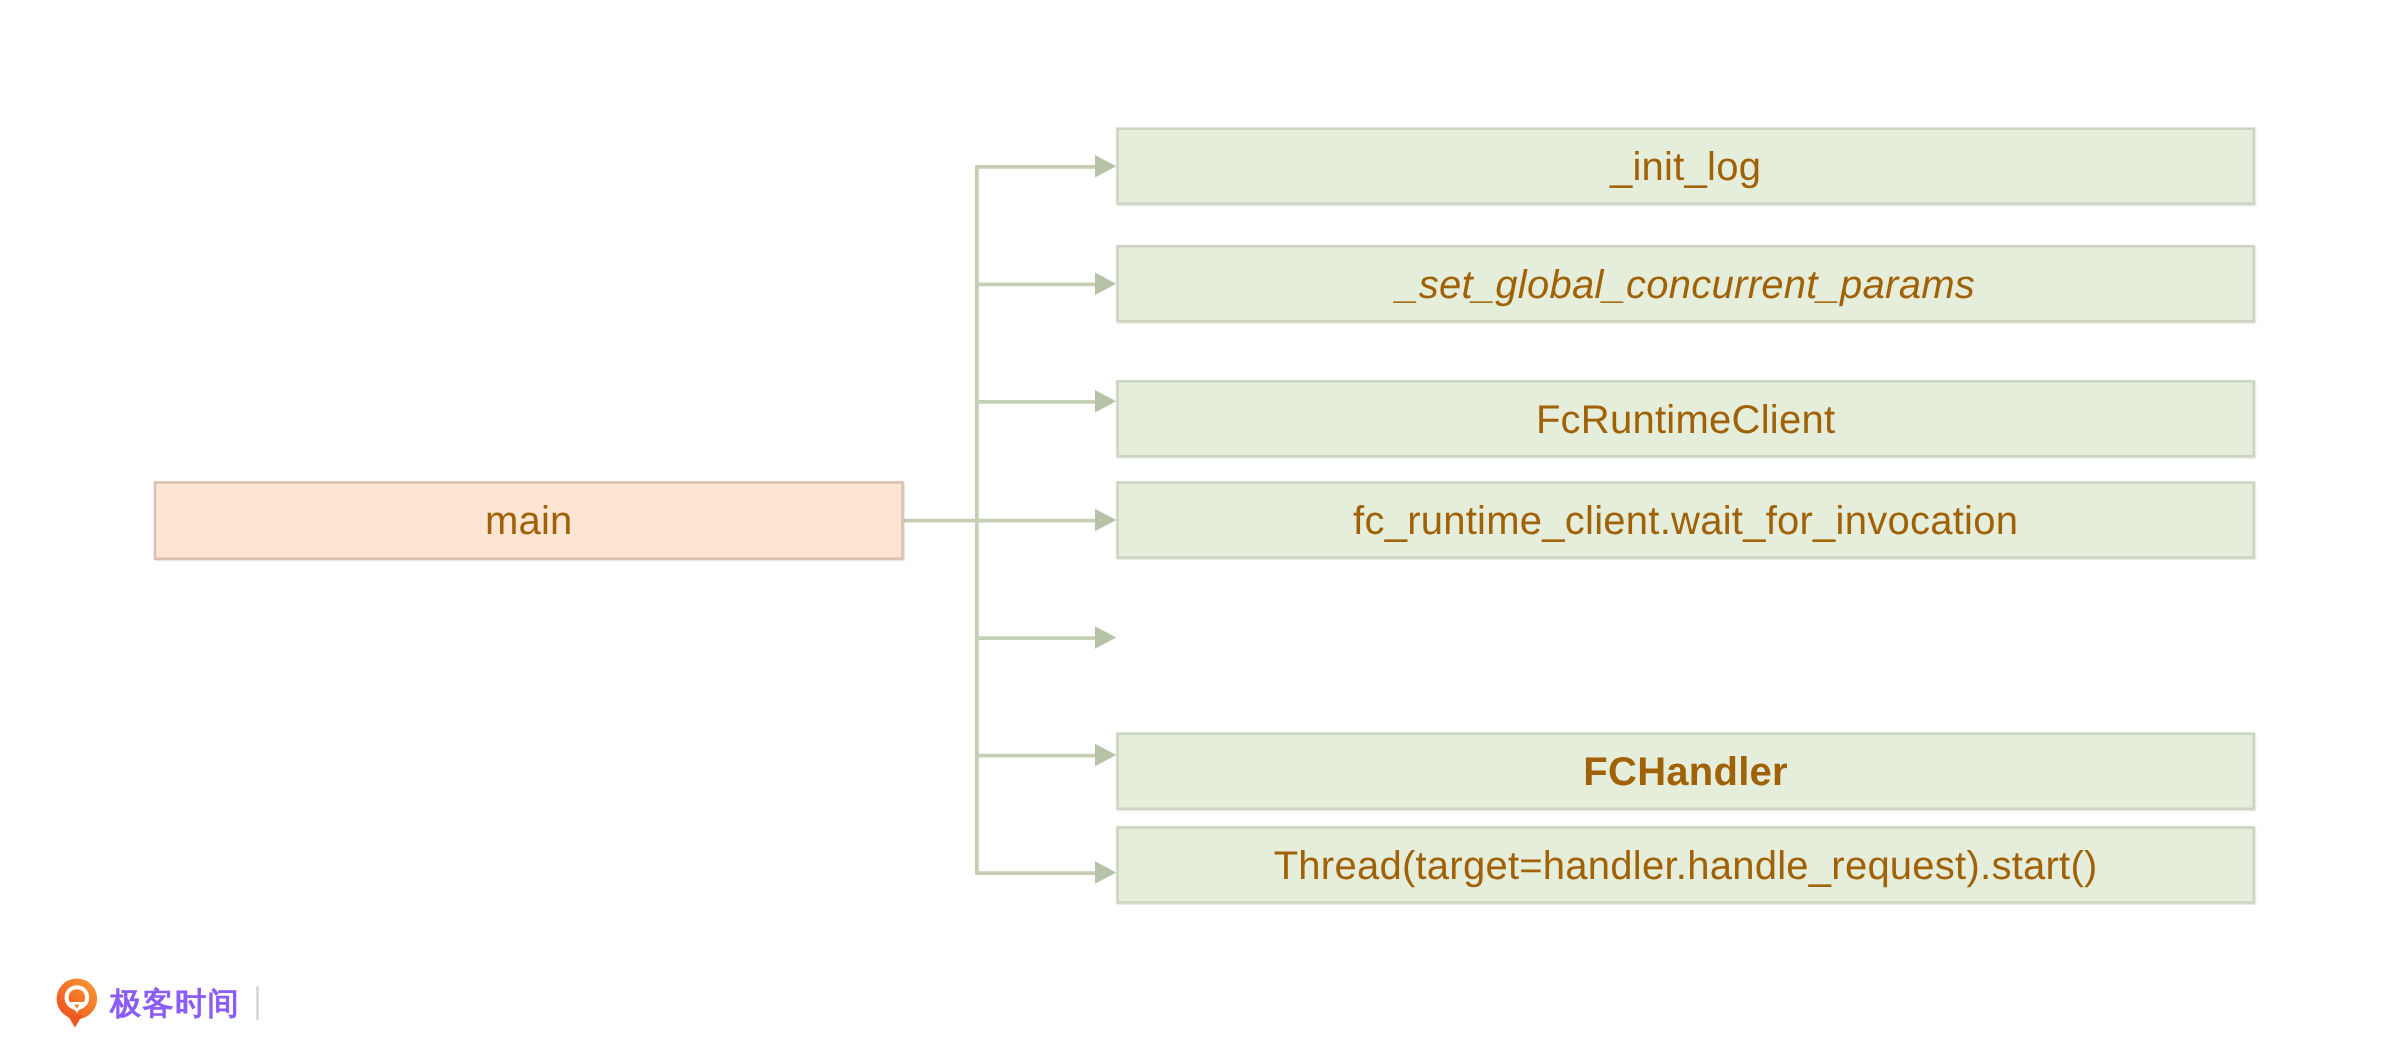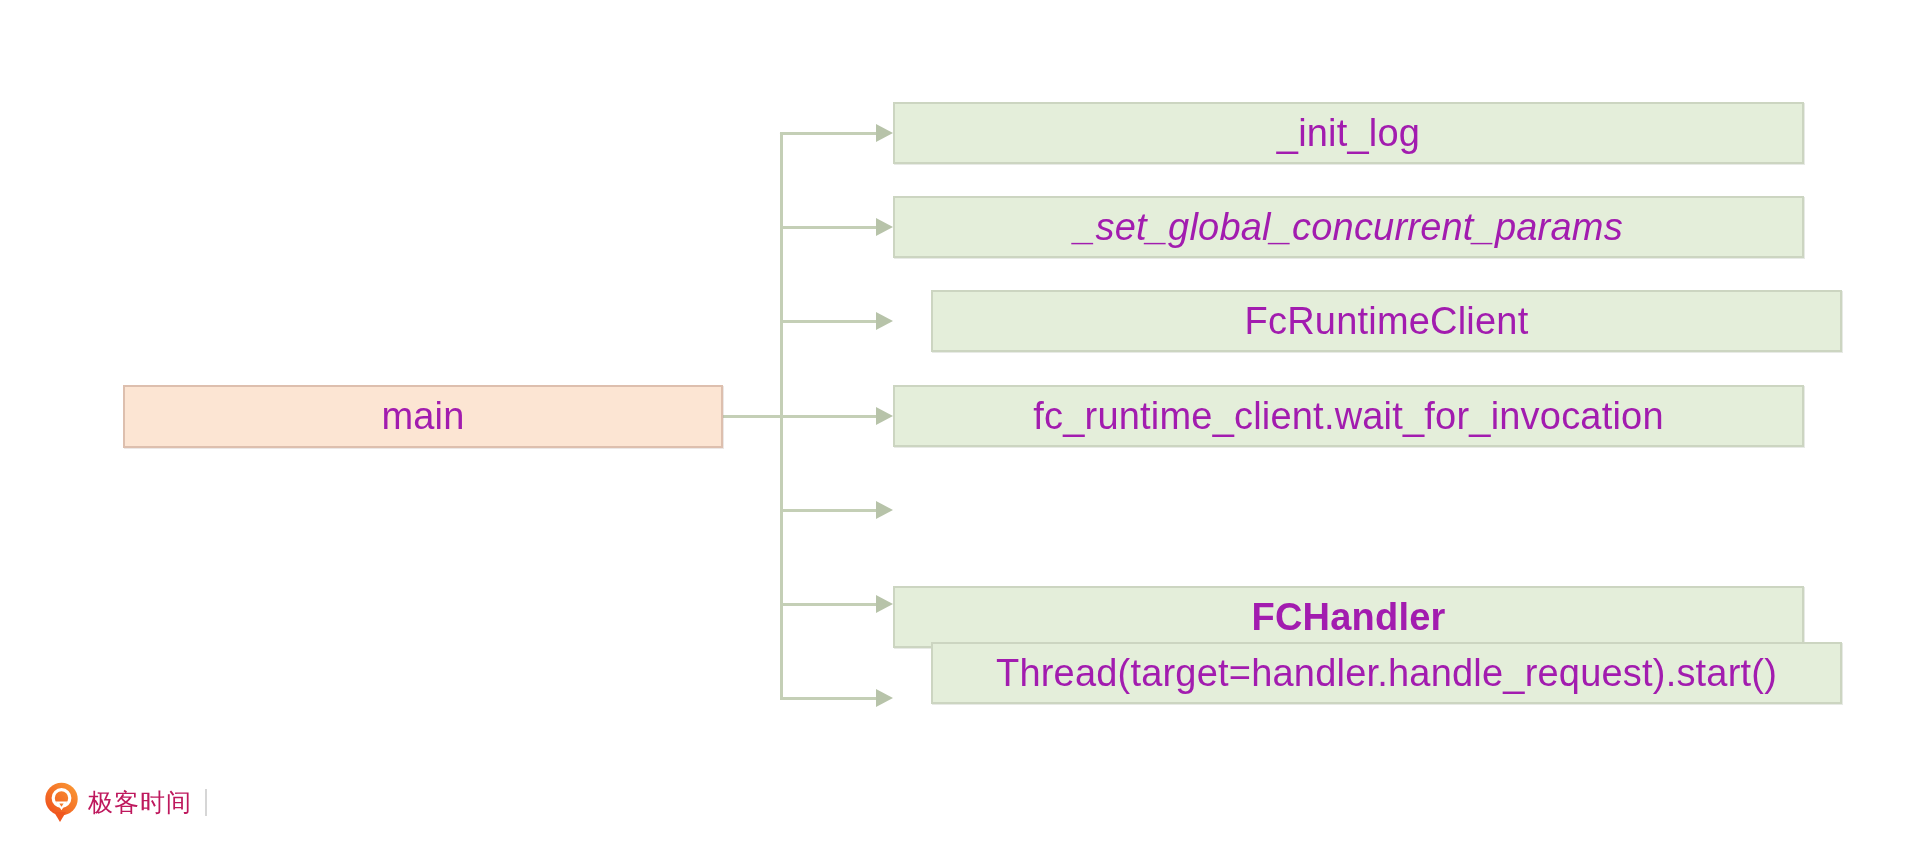--- a/index.html
+++ b/index.html
@@ -15,22 +15,22 @@
     background: #ffffff;
     overflow: hidden;
   }
 
   
   .node {
     position: absolute;
     display: flex;
     align-items: center;
     justify-content: center;
-    font-size: 38px;
-    color: #a21caf;
+    font-size: 32px;
+    color: #a16207;
     letter-spacing: 0.2px;
     box-sizing: border-box;
   }
   .root-node {
     left: 123px;
     top: 385px;
     width: 600px;
     height: 63px;
     background: #fce5d3;
     border: 2px solid #ddbfae;
@@ -39,25 +39,25 @@
   .child-node {
     left: 893px;
     width: 911px;
     height: 62px;
     background: #e4eeda;
     border: 2px solid #ccd5c1;
     box-shadow: 1px 1px 0 rgba(160,170,150,0.25);
   }
   .child-node.r0 { top: 102px; }
   .child-node.r1 { top: 196px; font-style: italic; }
-  .child-node.r2 { top: 290px; margin-left: 38px; }
+  .child-node.r2 { top: 304px; }
   .child-node.r3 { top: 385px; }
   .child-node.r4 { top: 479px; }
   .child-node.r5 { top: 586px; font-weight: bold; }
-  .child-node.r6 { top: 642px; margin-left: 38px; }
+  .child-node.r6 { top: 661px; }
 
   
   .line {
     position: absolute;
     background: #c4cfb6;
   }
   .trunk {
     left: 780px;
     top: 132px;
     width: 3px;
@@ -106,22 +106,22 @@
     left: 44px;
     top: 782px;
     height: 40px;
     display: flex;
     align-items: center;
     gap: 9px;
   }
   .logo { width: 35px; height: 41px; flex: 0 0 auto; }
   .brand-name {
     font-size: 25px;
-    font-weight: normal;
-    color: #be185d;
+    font-weight: bold;
+    color: #8b5cf6;
     letter-spacing: 1px;
   }
   .footer-divider {
     width: 2px;
     height: 27px;
     background: #d6d6d6;
     margin: 0 4px;
   }
   .course-name {
     font-size: 23px;

